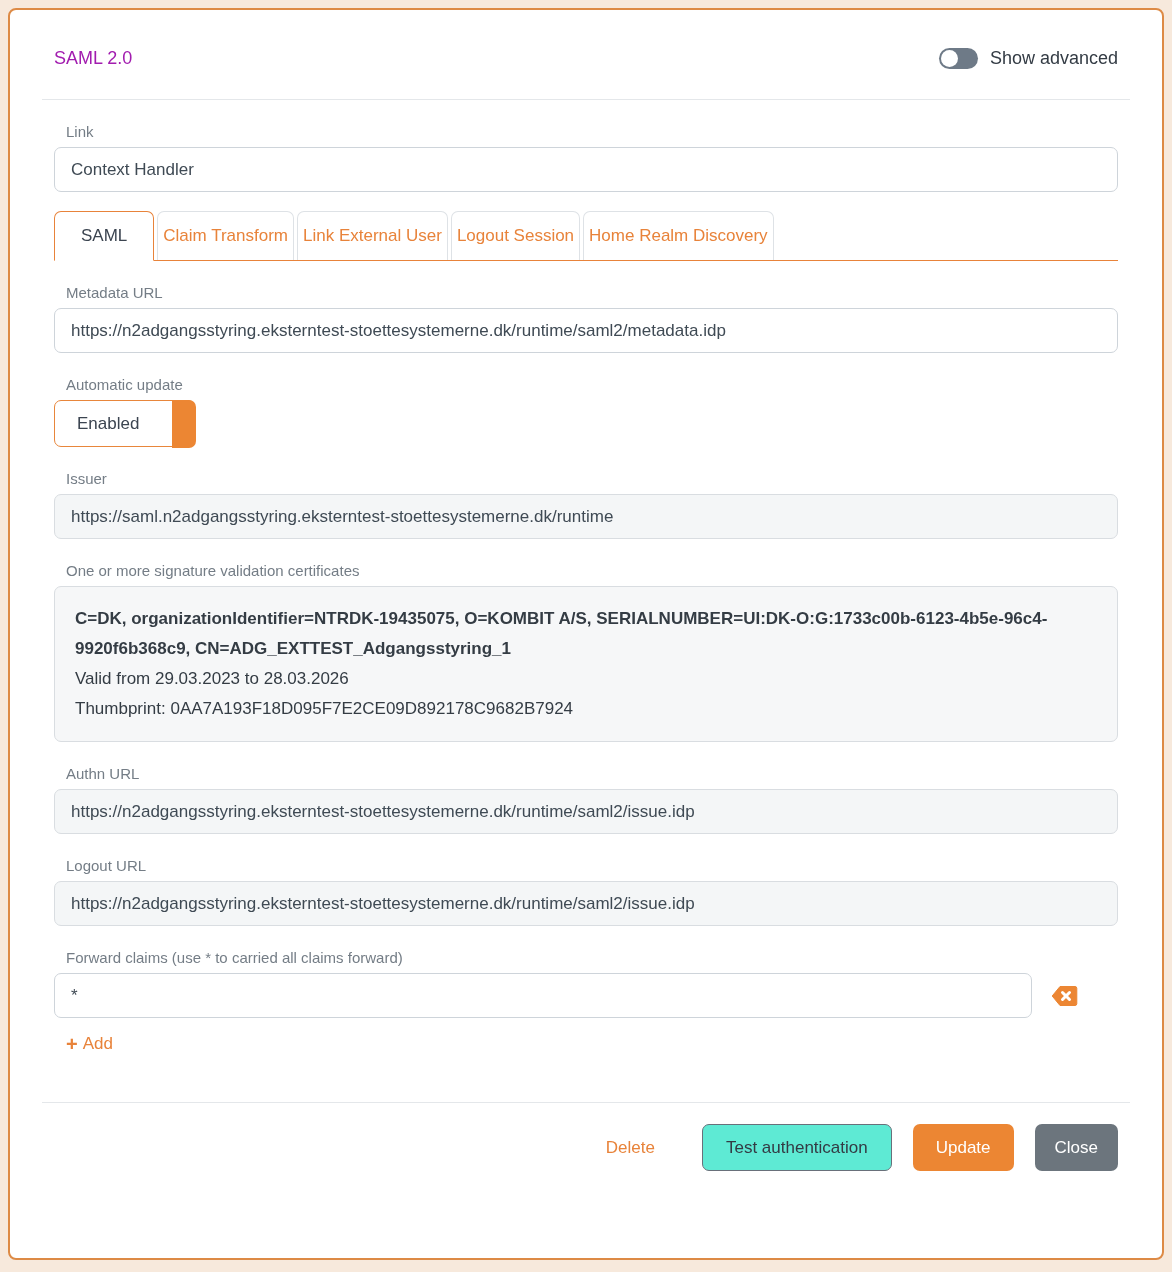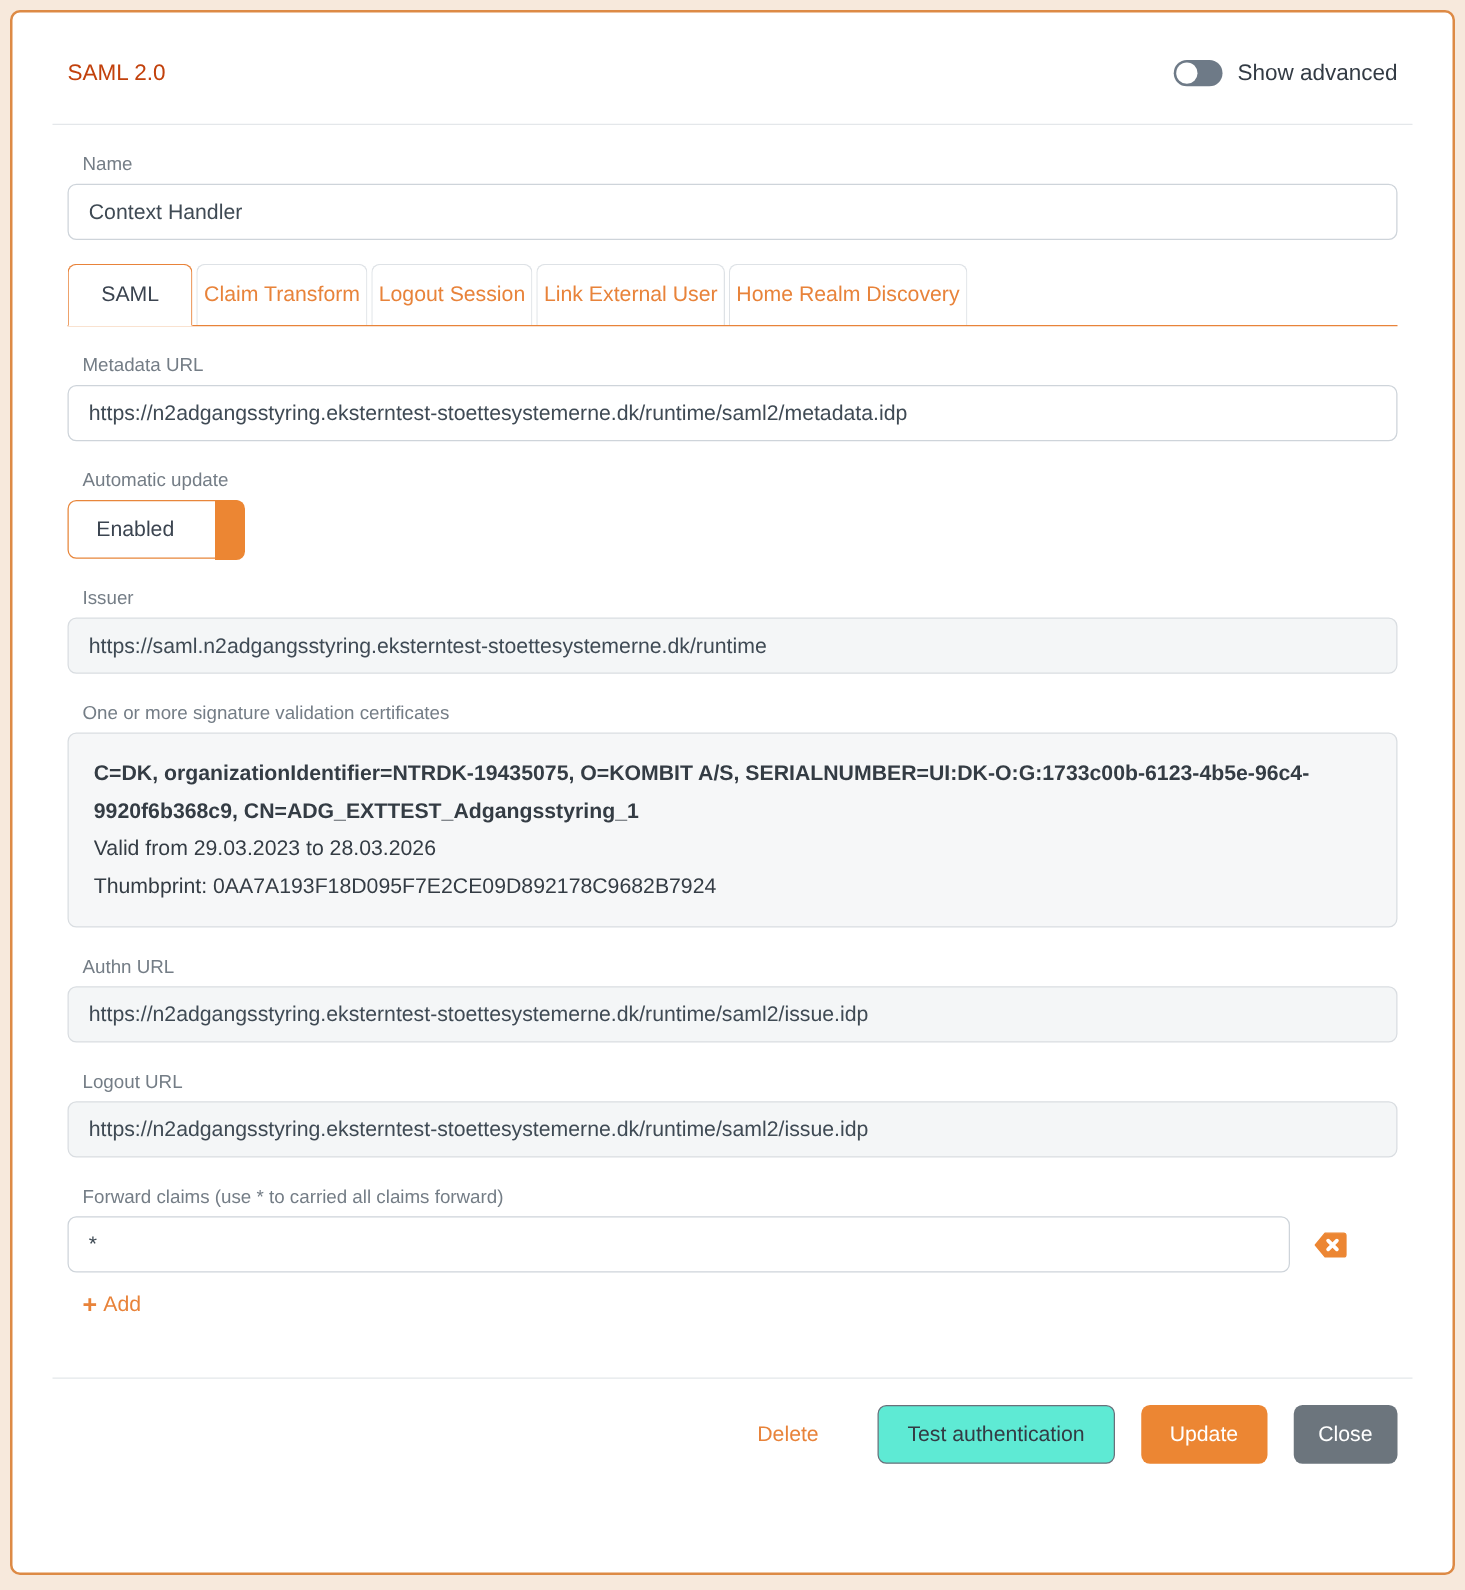--- a/index.html
+++ b/index.html
@@ -13,21 +13,21 @@
   .card {
     position: absolute;
     top: 8px; left: 8px; right: 8px; bottom: 12px;
     background: #ffffff;
     border: 2px solid #dd8a45;
     border-radius: 8px;
     padding: 38px 44px 0 44px;
   }
   
   .header-row { display: flex; justify-content: space-between; align-items: center; }
-  .page-title { font-size: 18px; color: #c2410c; }
+  .page-title { font-size: 18px; color: #a21caf; }
   .adv-toggle-wrap { display: flex; align-items: center; gap: 12px; }
   .switch {
     width: 39px; height: 21px; border-radius: 11px;
     background: #6e7a87; position: relative; cursor: pointer;
   }
   .switch .knob {
     position: absolute; left: 2px; top: 2px;
     width: 17px; height: 17px; border-radius: 50%;
     background: #ffffff;
   }
@@ -124,29 +124,29 @@
     <div class="adv-toggle-wrap">
       <div class="switch">
         <div class="knob"></div>
       </div>
       <span class="adv-label">Show advanced</span>
     </div>
   </div>
 
   <hr class="rule">
 
-  <label class="fld-label">Name</label>
+  <label class="fld-label">Link</label>
   <input class="txt-input" type="text" value="Context Handler" style="">
 
 
   <div class="tabs">
     <div class="tab active">SAML</div>
     <div class="tab">Claim Transform</div>
+    <div class="tab">Link External User</div>
     <div class="tab">Logout Session</div>
-    <div class="tab">Link External User</div>
     <div class="tab">Home Realm Discovery</div>
   </div>
 
   <label class="fld-label">Metadata URL</label>
   <input class="txt-input" type="text" value="https://n2adgangsstyring.eksterntest-stoettesystemerne.dk/runtime/saml2/metadata.idp" style="">
 
   <label class="fld-label">Automatic update</label>
   <div class="enable-toggle">
     <span class="lbl">Enabled</span>
     <span class="cap"></span>

